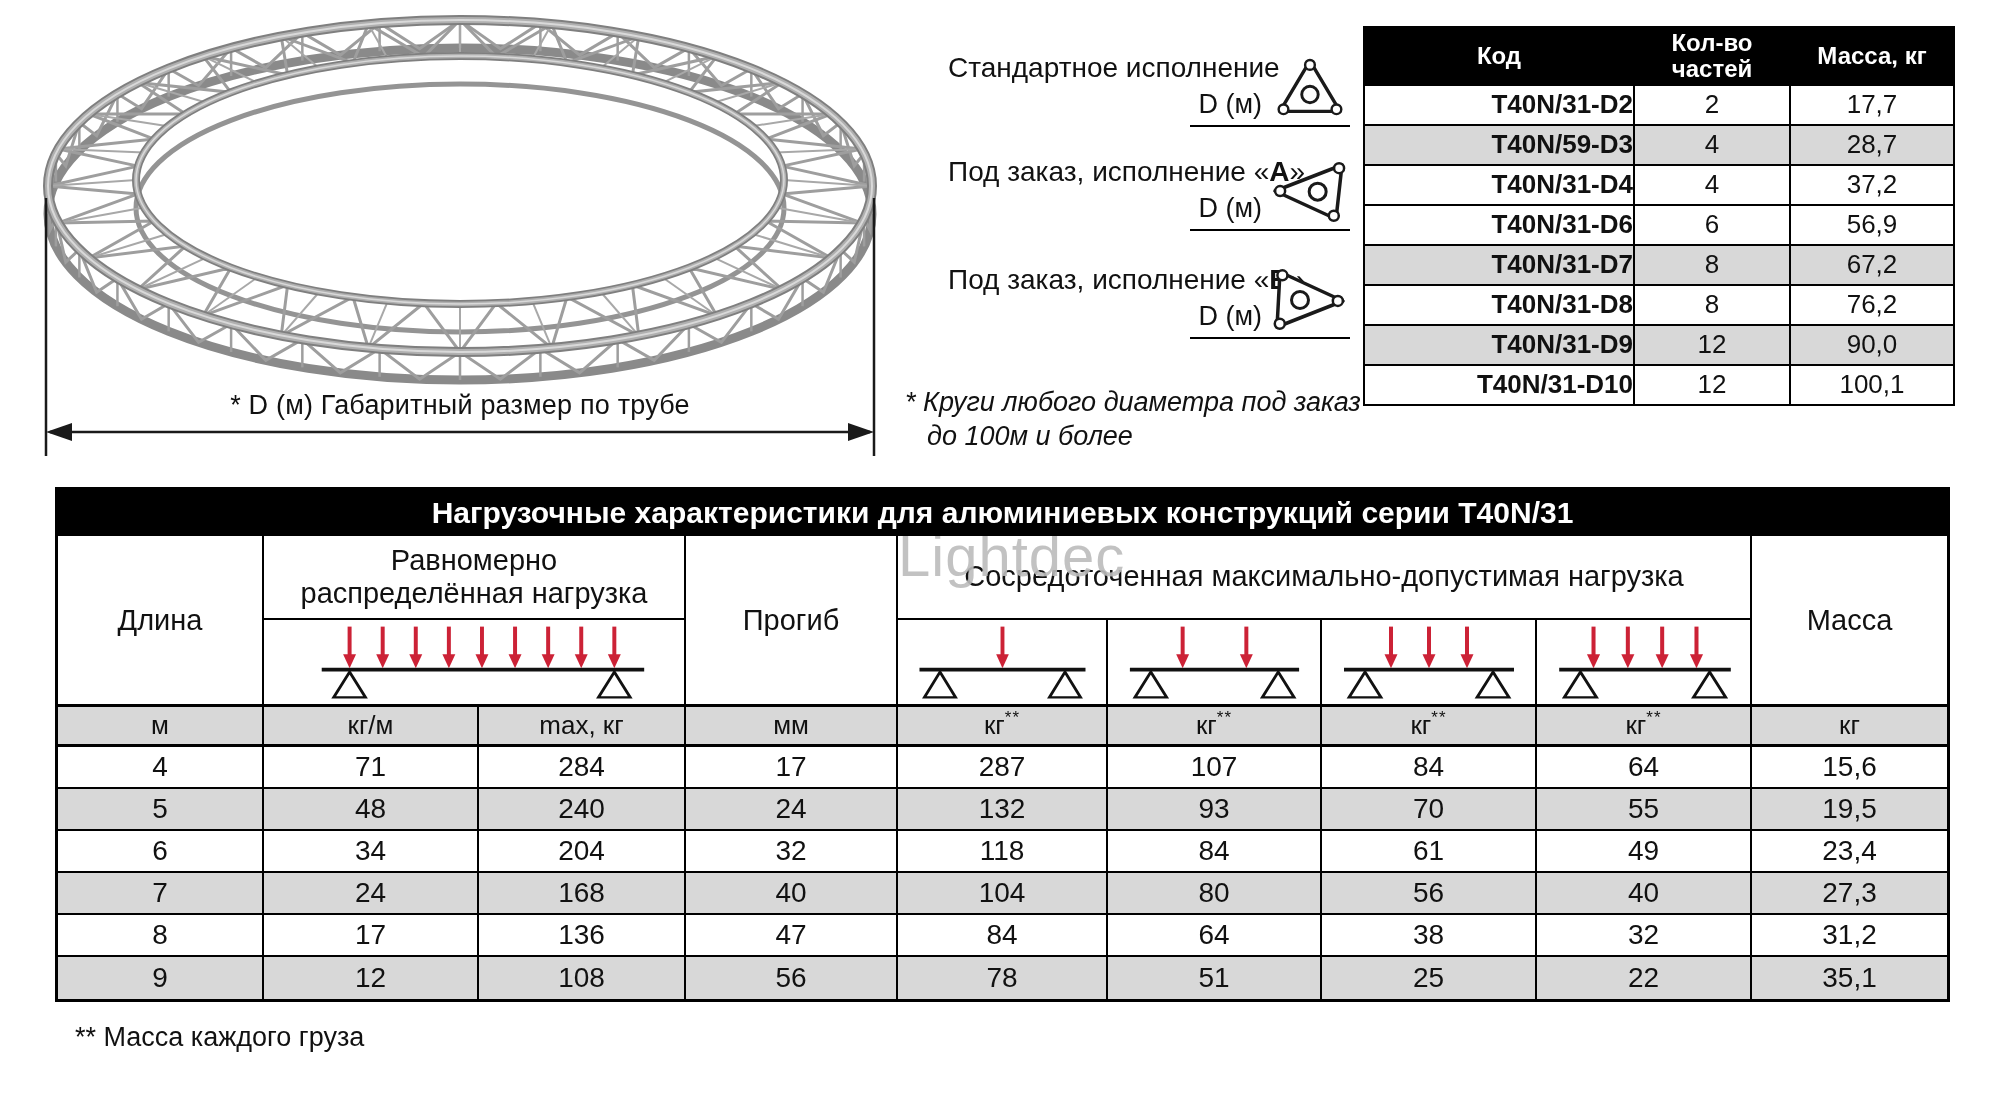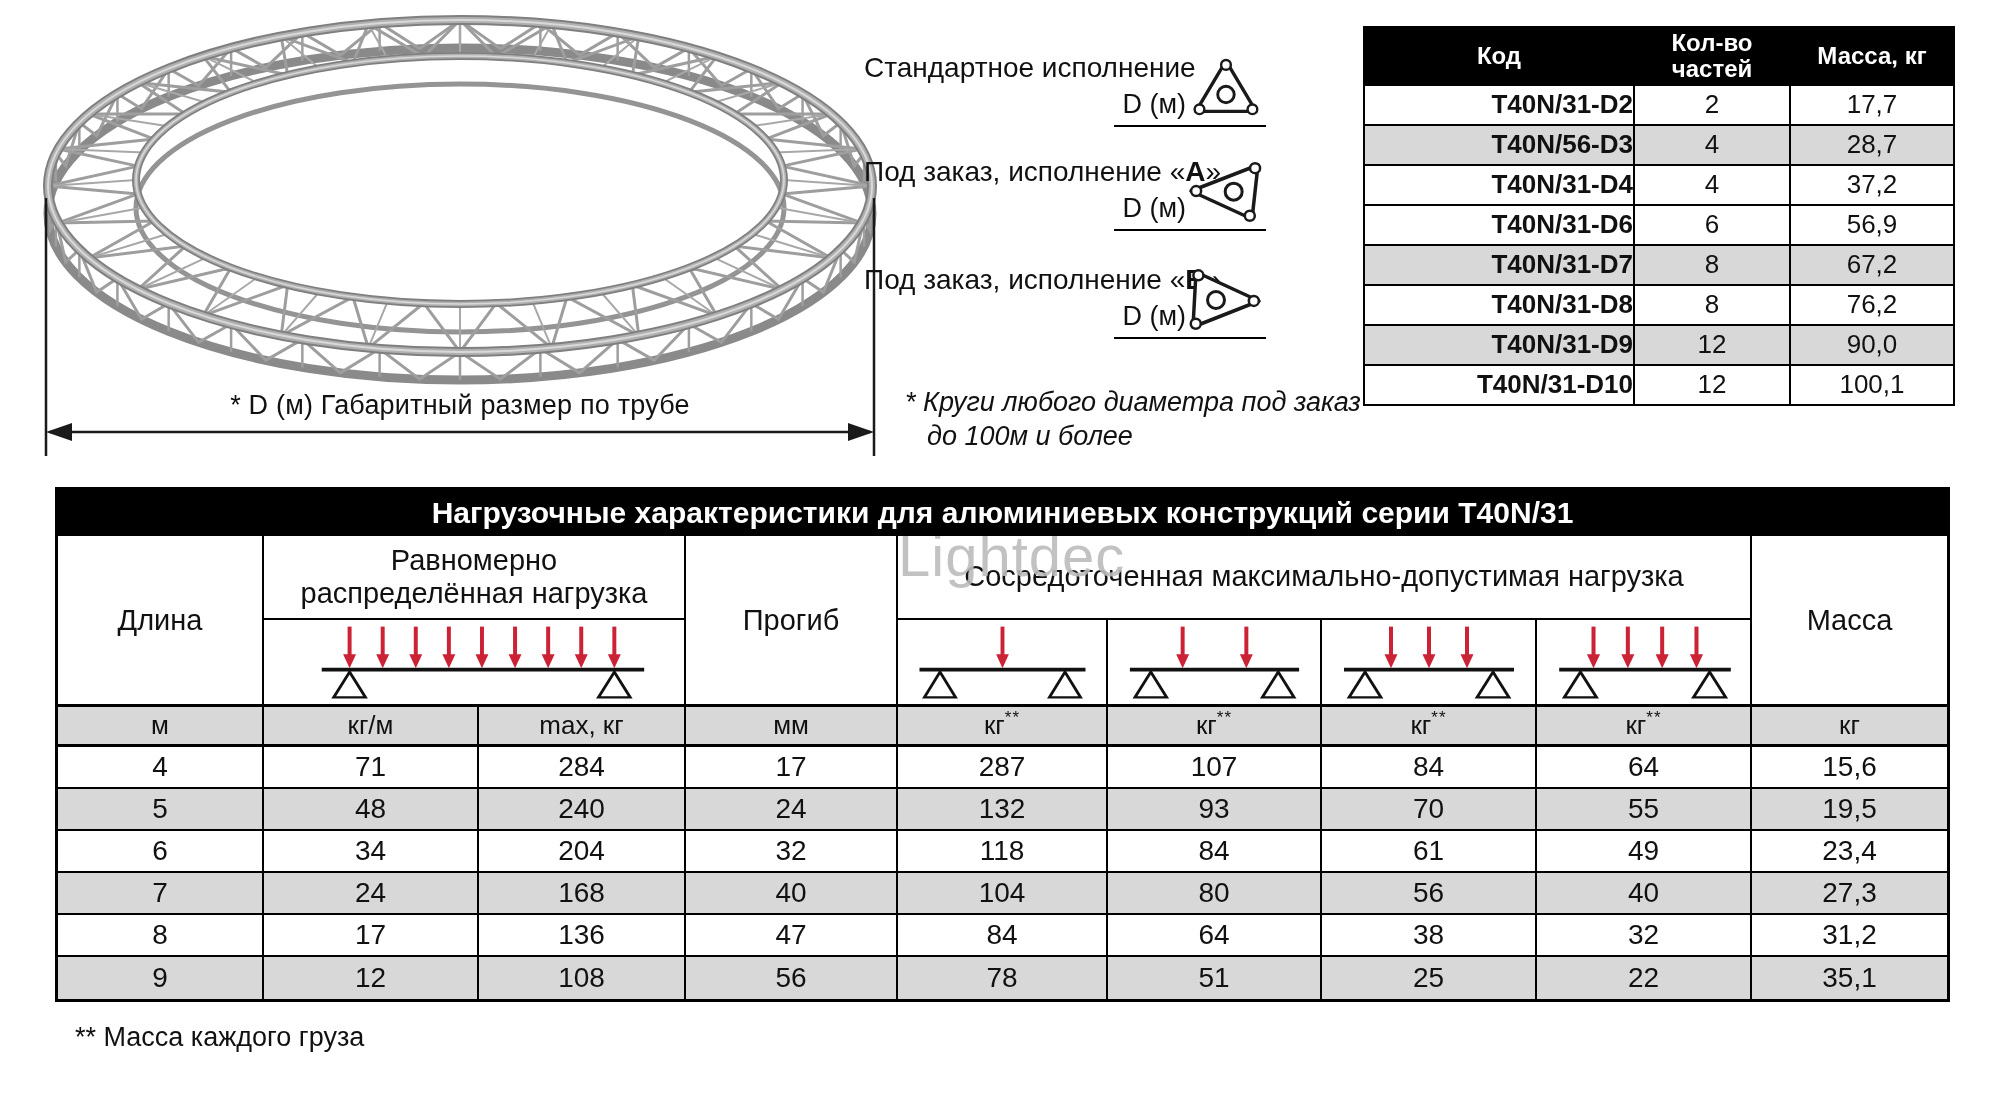--- a/index.html
+++ b/index.html
@@ -7,25 +7,25 @@
   .page {
     position: relative; width: 2000px; height: 1097px; background: #fff;
     font-family: "Liberation Sans", sans-serif; color: #111; overflow: hidden;
   }
   
   .ring-panel { position:absolute; left:40px; top:8px; width:840px; height:455px; }
   .ring-panel svg { position:absolute; left:0; top:0; }
   .ring-caption { position:absolute; left:0; top:382px; width:100%; text-align:center;
     font-size:27px; color:#111; letter-spacing:0.2px; }
   
-  .options-panel { position:absolute; left:862px; top:40px; width:440px; height:345px; }
+  .options-panel { position:absolute; left:946px; top:40px; width:440px; height:345px; }
   .option { position:absolute; left:0; width:100%; }
   .opt-label { position:absolute; left:2px; top:0; font-size:28px; white-space:nowrap; }
   .dim-wrap { position:absolute; right:36px; top:0; display:flex; align-items:flex-end;
-    border-bottom:2.5px solid #000; padding:0 2px 3px 8px; }
+    gap:8px; border-bottom:2.5px solid #000; padding:0 2px 3px 8px; }
   .dim-label { font-size:27px; line-height:1; padding-bottom:4px; }
   .note { position:absolute; left:905px; top:386px; width:460px; font-size:27px;
     font-style:italic; line-height:1.25; }
   .note .l2 { padding-left:22px; }
   
   .parts-table { position:absolute; left:1363px; top:26px; width:590px;
     border-collapse:collapse; table-layout:fixed; }
   .parts-table th { background:#000; color:#fff; font-weight:bold; font-size:24px;
     line-height:1.08; height:52px; padding:2px 6px; border:2.5px solid #000;margin-top:20px; }
   .parts-table td { border:2px solid #000; height:40px; text-align:center;
@@ -215,21 +215,21 @@
           <th>Масса, кг</th>
         </tr>
       </thead>
     <tbody>
         <tr>
           <td class="code">T40N/31-D2</td>
           <td>2</td>
           <td>17,7</td>
         </tr>
         <tr class="shade">
-          <td class="code">T40N/56-D3</td>
+          <td class="code">T40N/59-D3</td>
           <td>4</td>
           <td>28,7</td>
         </tr>
         <tr>
           <td class="code">T40N/31-D4</td>
           <td>4</td>
           <td>37,2</td>
         </tr>
         <tr>
           <td class="code">T40N/31-D6</td>

